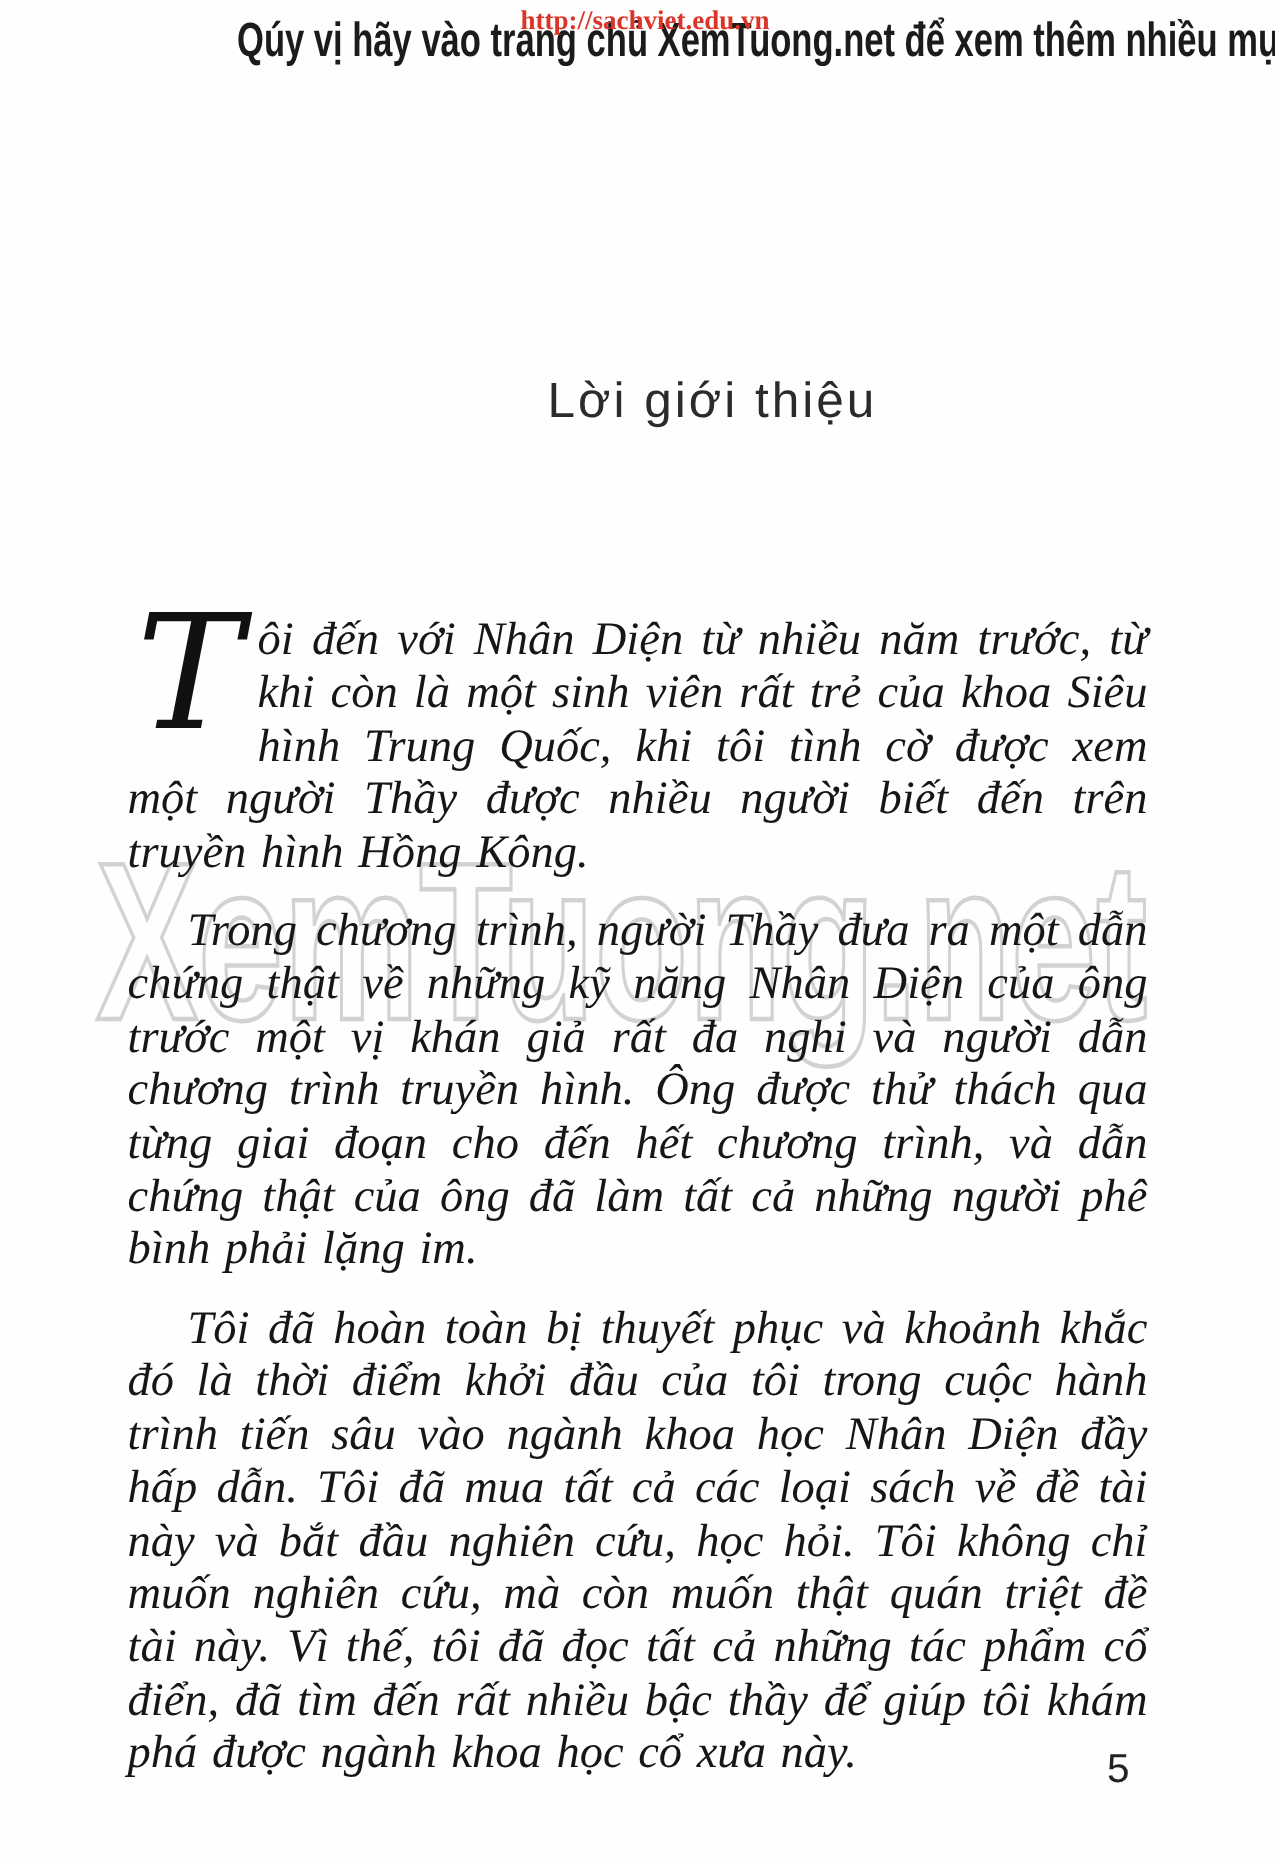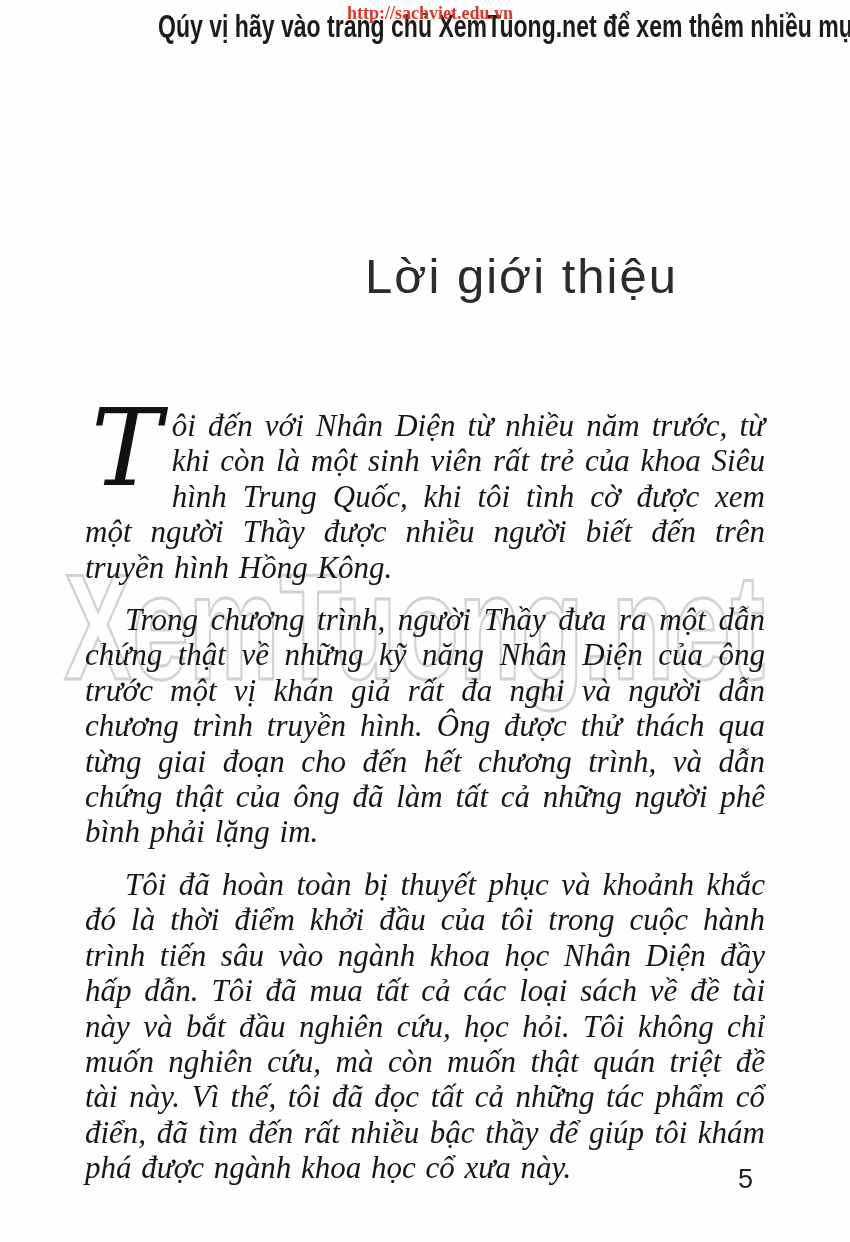--- a/index.html
+++ b/index.html
@@ -48,21 +48,21 @@
   }
 
   
   .chapter-title {
     position: absolute;
     top: 248px;
     left: 365px;
     margin: 0;
     font-family: "Liberation Sans", "DejaVu Sans", sans-serif;
     font-weight: 400;
-    font-size: 49px;
+    font-size: 33px;
     letter-spacing: 2px;
     color: #2b2b2b;
     white-space: nowrap;
   }
 
   
   .watermark {
     position: absolute;
     top: 552px;
     left: 64px;

